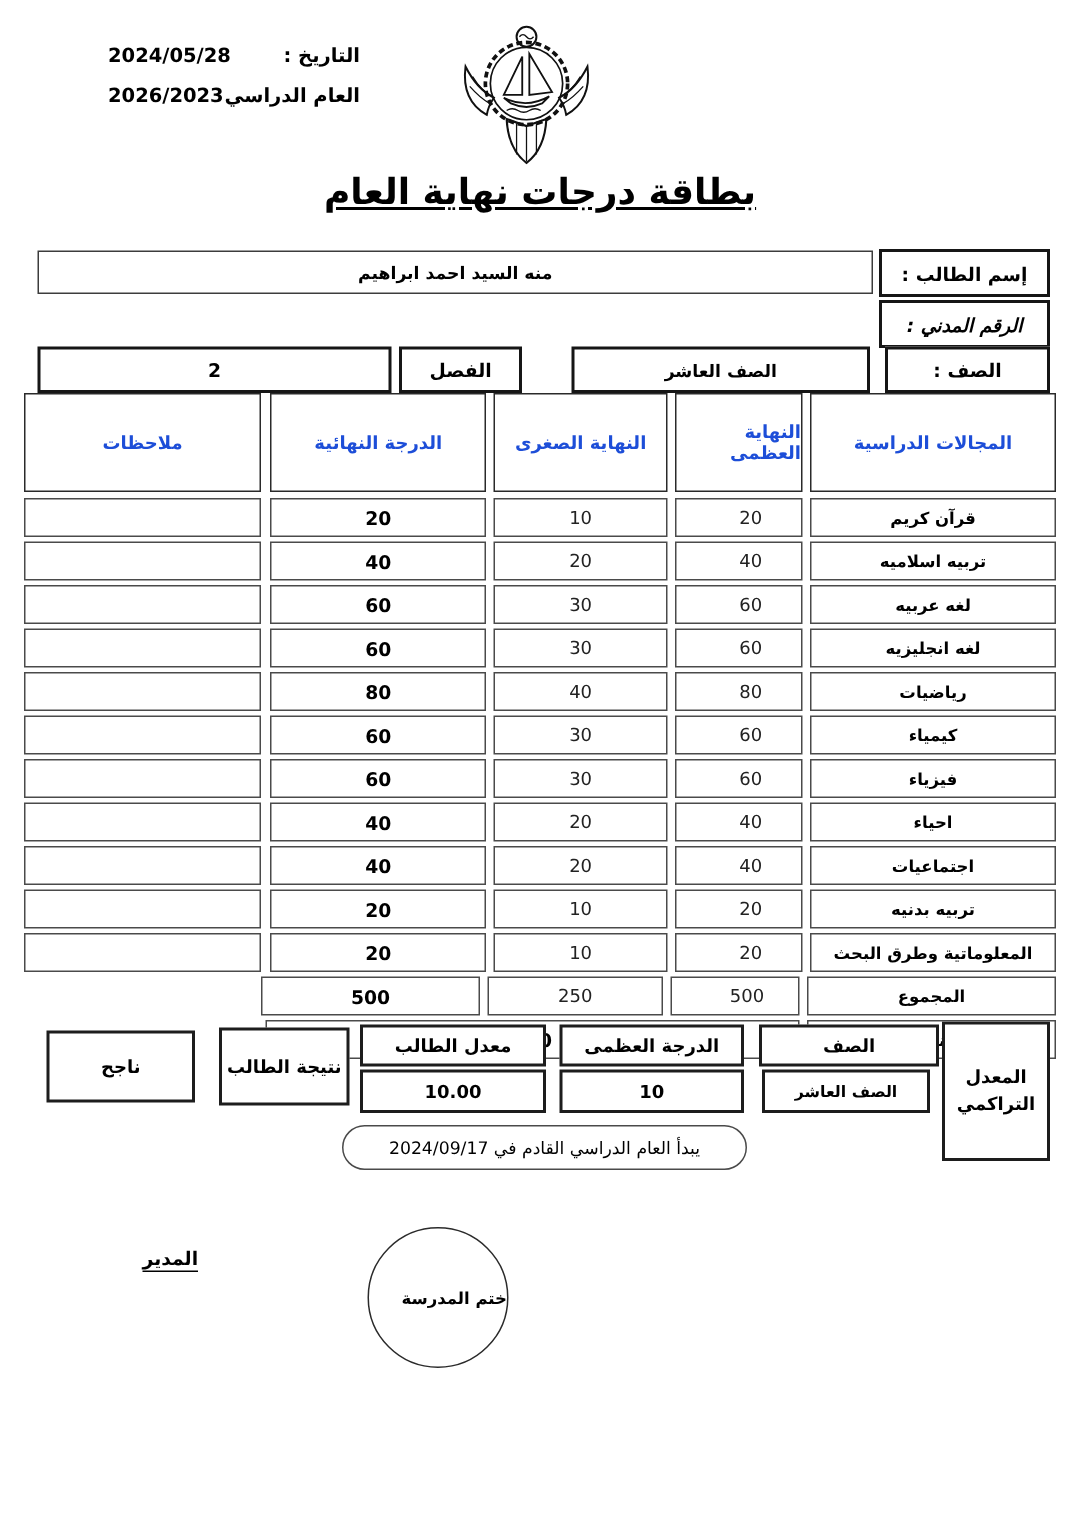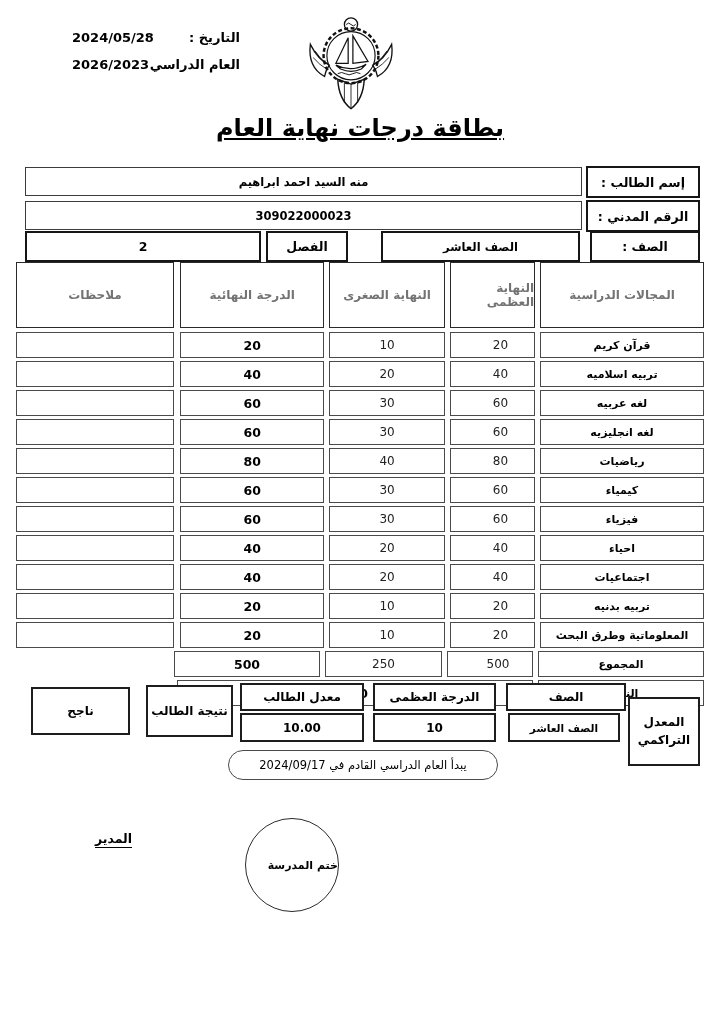--- a/index.html
+++ b/index.html
@@ -27,21 +27,21 @@
   .trow{display:flex;direction:rtl;margin-bottom:3px;}
   .cell{border:1.4px solid #4a4a4a;display:flex;align-items:center;justify-content:center;
     background:#fff;box-sizing:border-box;}
   .c-subject{width:166px;margin-left:5px;font-size:11px;font-weight:bold;}
   .c-max{width:86px;margin-left:5px;font-size:12px;color:#222;padding-left:16px;}
   .c-min{width:117px;margin-left:5px;font-size:12px;color:#222;}
   .c-final{width:146px;margin-left:6px;font-size:12.5px;font-weight:bold;}
   .c-notes{width:160px;}
   .c-merged{width:356px;font-size:12.5px;font-weight:bold;}
   .hrow .cell{height:66px;border-width:1.6px;border-color:#2a2a2a;
-    font-size:12px;font-weight:bold;color:#737373;}
+    font-size:12px;font-weight:bold;color:#1d4ed8;}
   .drow .cell{height:26px;}
   .hrow{margin-bottom:4px;}
   
   .summary{position:absolute;top:681px;left:0;width:720px;height:62px;direction:rtl;}
   .sbox{position:absolute;border:2px solid #1d1d1d;display:flex;align-items:center;
     justify-content:center;font-weight:bold;font-size:12px;direction:rtl;
     background:#fff;text-align:center;}
   
   .pill{position:absolute;top:750px;left:228px;width:268px;height:28px;
     border:1.3px solid #4a4a4a;border-radius:15px;display:flex;align-items:center;
@@ -91,22 +91,21 @@
       <path d="M50,72 L64,67 Q63,88 50,98 Q37,88 36,67 Z" stroke-width="1.5"></path>
       <path d="M43,70 L43,92 M50,72 L50,97 M57,70 L57,92" stroke-width="0.9"></path>
     </svg>
   </div>
 
   <div class="doc-title">بطاقة درجات نهاية العام</div>
 
   <div class="lblbox" style="top:166px;right:20px;width:110px;height:28px;">إسم الطالب :</div>
   <div class="valbox" style="top:167px;left:25px;width:555px;height:27px;">منه السيد احمد ابراهيم</div>
 
-  <div class="lblbox" style="top:200px;right:20px;width:110px;height:28px;">الرقم المدني :</div>
-  <div class="valbox" style="top:201px;left:25px;width:555px;height:27px;" dir="ltr">309022000023</div>
+  <div class="lblbox" style="top:200px;right:20px;width:110px;height:28px;font-style:italic;">الرقم المدني :</div>
 
   <div class="lblbox" style="top:231px;right:20px;width:106px;height:27px;">الصف :</div>
   <div class="lblbox" style="top:231px;right:140px;width:195px;height:27px;font-size:11.5px;">الصف العاشر</div>
   <div class="lblbox" style="top:231px;left:266px;width:78px;height:27px;">الفصل</div>
   <div class="lblbox" style="top:231px;left:25px;width:232px;height:27px;" dir="ltr">2</div>
 
   <div class="gtable">
     <div class="trow hrow">
       <div class="cell c-subject">المجالات الدراسية</div>
       <div class="cell c-max">النهاية العظمى</div>
@@ -212,21 +211,21 @@
       <div class="cell c-final">500</div>
     </div>
 
     <div class="trow drow">
       <div class="cell c-subject">النسبة</div>
       <div class="cell c-merged">100</div>
     </div>
   </div>
 
   <div class="summary">
-    <div class="sbox" style="top:16px;right:20px;width:64px;height:57px;line-height:1.45;padding:4px 2px;">المعدل التراكمي</div>
+    <div class="sbox" style="top:0px;right:20px;width:64px;height:57px;line-height:1.45;padding:16px 2px;">المعدل التراكمي</div>
 
     <div class="sbox" style="top:2px;right:94px;width:116px;height:24px;">الصف</div>
     <div class="sbox" style="top:32px;right:100px;width:108px;height:25px;font-size:10.5px;">الصف العاشر</div>
 
     <div class="sbox" style="top:2px;right:224px;width:119px;height:24px;">الدرجة العظمى</div>
     <div class="sbox" style="top:32px;right:224px;width:119px;height:25px;" dir="ltr">10</div>
 
     <div class="sbox" style="top:2px;right:356px;width:120px;height:24px;">معدل الطالب</div>
     <div class="sbox" style="top:32px;right:356px;width:120px;height:25px;" dir="ltr">10.00</div>
 

